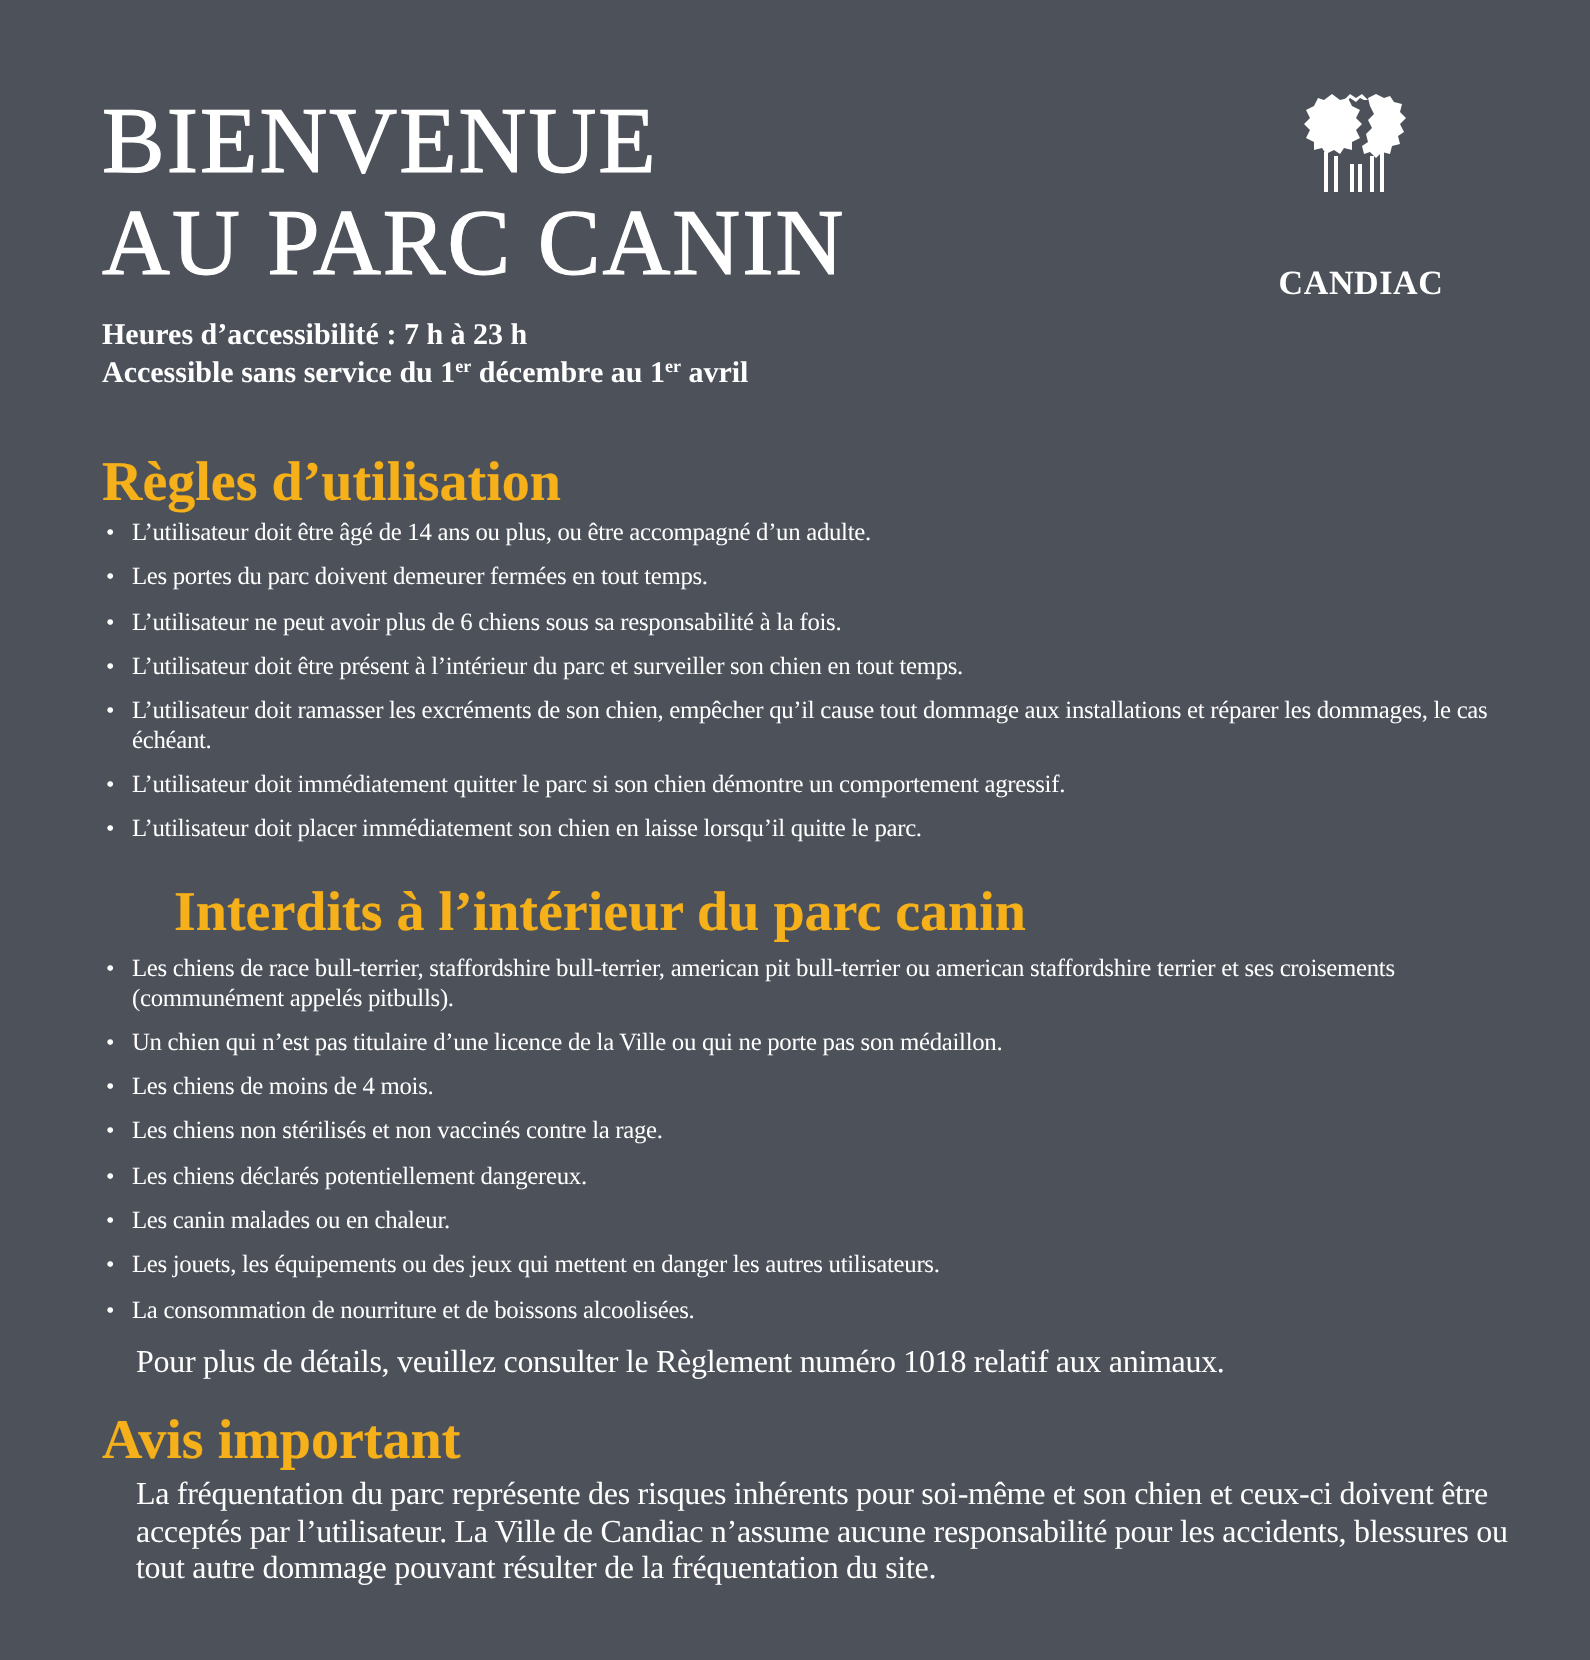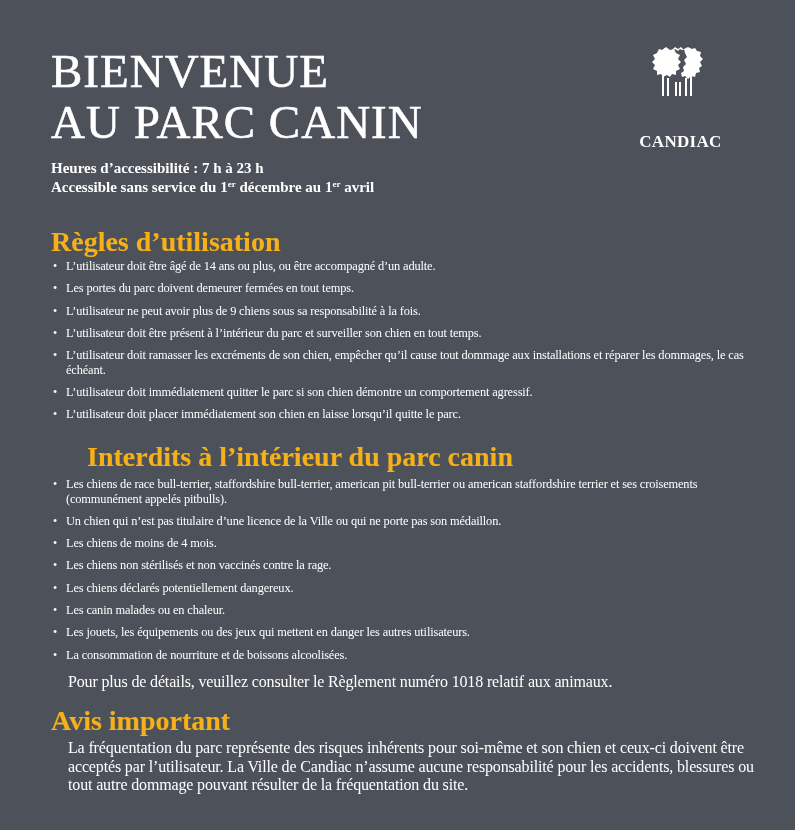--- a/index.html
+++ b/index.html
@@ -74,21 +74,21 @@
 
   <div class="hours">
     <div>Heures d’accessibilité : 7 h à 23 h</div>
     <div><span>Accessible sans service du 1</span><sup>er</sup><span> décembre au 1</span><sup>er</sup><span> avril</span></div>
   </div>
 
   <h2 class="h2" style="top:229px;">Règles d’utilisation</h2>
   <ul class="bullets" style="top:259px;">
     <li><span class="dot">•</span><span>L’utilisateur doit être âgé de 14 ans ou plus, ou être accompagné d’un adulte.</span></li>
     <li><span class="dot">•</span><span>Les portes du parc doivent demeurer fermées en tout temps.</span></li>
-    <li><span class="dot">•</span><span>L’utilisateur ne peut avoir plus de 9 chiens sous sa responsabilité à la fois.</span></li>
+    <li><span class="dot">•</span><span>L’utilisateur ne peut avoir plus de 6 chiens sous sa responsabilité à la fois.</span></li>
     <li><span class="dot">•</span><span>L’utilisateur doit être présent à l’intérieur du parc et surveiller son chien en tout temps.</span></li>
     <li><span class="dot">•</span><span>L’utilisateur doit ramasser les excréments de son chien, empêcher qu’il cause tout dommage aux installations et réparer les dommages, le cas échéant.</span></li>
     <li><span class="dot">•</span><span>L’utilisateur doit immédiatement quitter le parc si son chien démontre un comportement agressif.</span></li>
     <li><span class="dot">•</span><span>L’utilisateur doit placer immédiatement son chien en laisse lorsqu’il quitte le parc.</span></li>
   </ul>
 
   <h2 class="h2" style="top:444px;margin-left:36px;">Interdits à l’intérieur du parc canin</h2>
   <ul class="bullets" style="top:477px;">
     <li><span class="dot">•</span><span>Les chiens de race bull-terrier, staffordshire bull-terrier, american pit bull-terrier ou american staffordshire terrier et ses croisements (communément appelés pitbulls).</span></li>
     <li><span class="dot">•</span><span>Un chien qui n’est pas titulaire d’une licence de la Ville ou qui ne porte pas son médaillon.</span></li>

